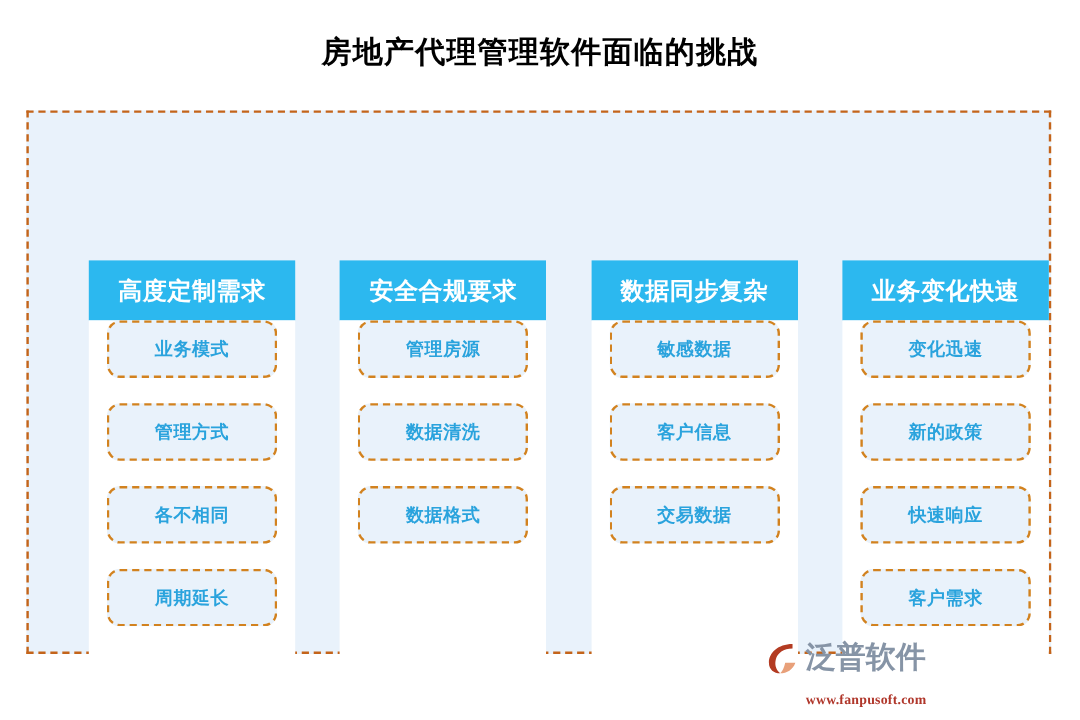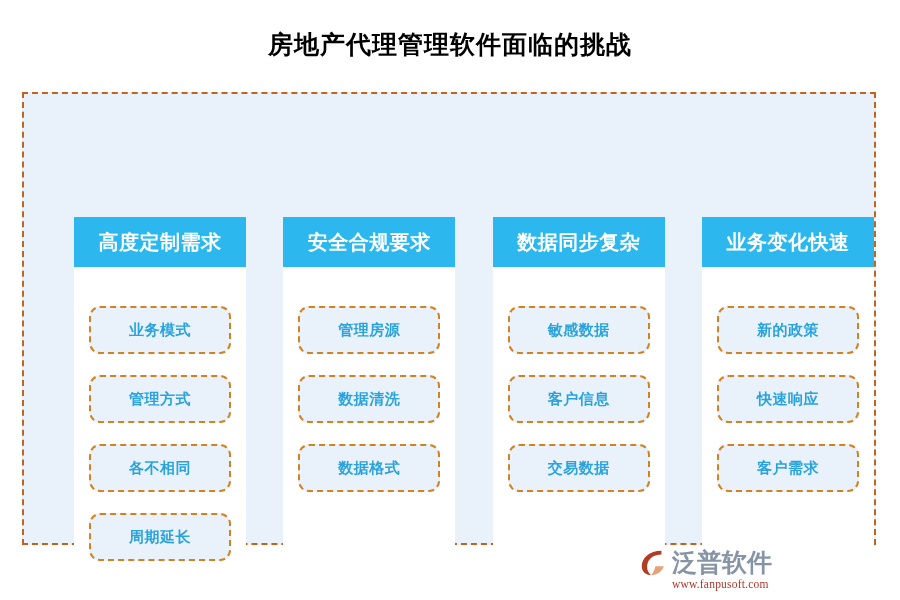--- a/index.html
+++ b/index.html
@@ -116,21 +116,20 @@
     box-sizing: border-box;
     flex: 0 0 auto;
   }
   .col-body {
     width: 172px;
     background: #ffffff;
     flex: 1 1 auto;
     display: flex;
     flex-direction: column;
     align-items: center;
-    padding-top: 39px;
     box-sizing: border-box;
   }
   .item-box {
     width: 142px;
     height: 48px;
     margin-bottom: 21px;
     background: #e9f2fb;
     border: 2px dashed #d2821f;
     border-radius: 11px;
     display: flex;
@@ -166,25 +165,25 @@
   }
   .brand-name {
     font-size: 25px;
     font-weight: bold;
     color: #8694a6;
     line-height: 27px;
     white-space: nowrap;
   }
   .brand-url {
     font-size: 11.5px;
-    font-weight: normal;
+    font-weight: bold;
     color: #b0372b;
     letter-spacing: 0.2px;
     margin-left: 34px;
-    margin-top: 1px;
+    margin-top: 15px;
     white-space: nowrap;
     font-family: "Liberation Serif", "DejaVu Serif", serif;
   }
 </style>
 </head>
 <body>
 
 <div class="page">
 
   <div class="title">房地产代理管理软件面临的挑战</div>
@@ -228,20 +227,21 @@
         <div class="col-body">
           <div class="item-box">敏感数据</div>
           <div class="item-box">客户信息</div>
           <div class="item-box">交易数据</div>
         </div>
       </div>
 
       <div class="column">
         <div class="col-header">业务变化快速</div>
         <div class="col-body">
+          <div class="item-box">变化迅速</div>
           <div class="item-box">新的政策</div>
           <div class="item-box">快速响应</div>
           <div class="item-box">客户需求</div>
         </div>
       </div>
 
     </div>
   </div>
 
   <div class="brand">

